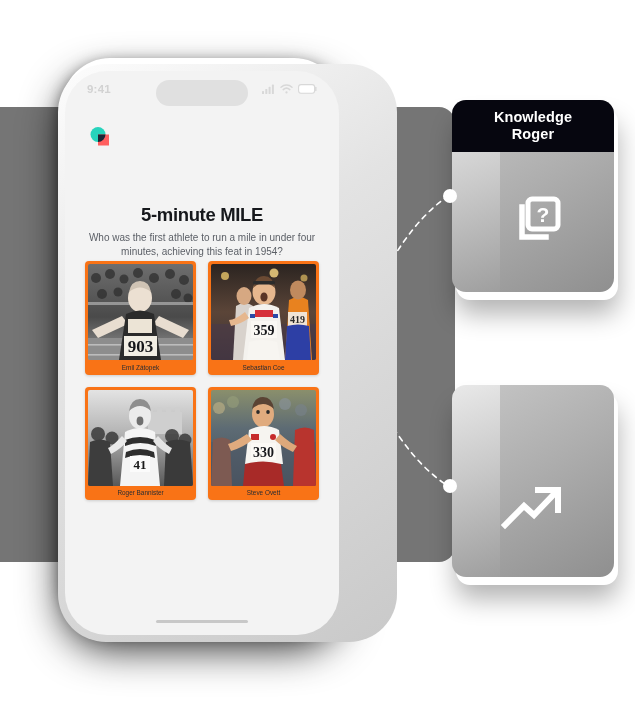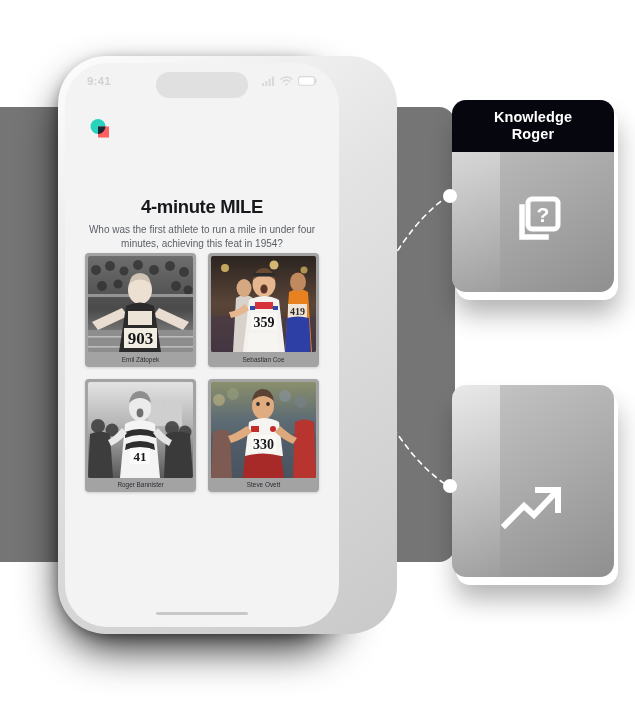--- a/index.html
+++ b/index.html
@@ -82,21 +82,21 @@
 
   
   .phone-wrap { position: absolute; left: 58px; top: 48px; width: 288px; height: 578px; z-index: 8; }
   .phone-shadow {
     position: absolute; left: 4px; top: 10px;
     width: 280px; height: 568px;
     border-radius: 48px;
     box-shadow: 0 22px 40px rgba(0,0,0,.85), 0 6px 16px rgba(0,0,0,.6);
   }
   .phone-frame {
-    position: absolute; left: 0; top: 8px;
+    position: absolute; left: 0; top: 16px;
     width: 339px; height: 578px;
     border-radius: 48px;
     background: linear-gradient(145deg, #fdfdfd 0%, #e3e3e3 40%, #c9c9c9 100%);
     padding: 7px;
   }
   .phone-screen {
     position: relative;
     width: 274px; height: 564px;
     border-radius: 42px;
     background: #f3f3f3;
@@ -133,21 +133,21 @@
     font-size: 10px; color: #5b5f66; line-height: 1.42;
   }
 
   .grid {
     position: absolute; left: 20px; top: 190px;
     width: 234px;
     display: grid; grid-template-columns: 111px 111px;
     gap: 12px;
   }
   .ans-card {
-    background: #a3a3a3;
+    background: #f97316;
     border-radius: 4px;
     padding: 3px 3px 0 3px;
     box-shadow: 0 1px 3px rgba(0,0,0,.16);
   }
   .ans-photo {
     position: relative;
     width: 105px; height: 96px;
     border-radius: 2px;
     overflow: hidden;
   }
@@ -233,21 +233,21 @@
         <div class="notch"></div>
 
         <div class="app-logo">
           <svg width="28" height="28" viewBox="0 0 28 28">
             <circle cx="11" cy="10.5" r="7.5" fill="#27d3bc"></circle>
             <rect x="11" y="10.5" width="11" height="11" fill="#ff5f5f"></rect>
             <path d="M11 10.5 h7.5 a7.5 7.5 0 0 1 -7.5 7.5 z" fill="#1b2636"></path>
           </svg>
         </div>
 
-        <div class="quiz-title">4-minute MILE</div>
+        <div class="quiz-title">5-minute MILE</div>
         <div class="quiz-sub">Who was the first athlete to run a mile in under four minutes, achieving this feat in 1954?</div>
 
         <div class="grid">
 
           <div class="ans-card">
             <div class="ans-photo">
               <svg width="105" height="96" viewBox="0 0 105 96" preserveAspectRatio="xMidYMid slice">
                 <defs>
                   <linearGradient id="bw1" x1="0" y1="0" x2="0" y2="1">
                     <stop offset="0%" stop-color="#6e6e6e"></stop>

